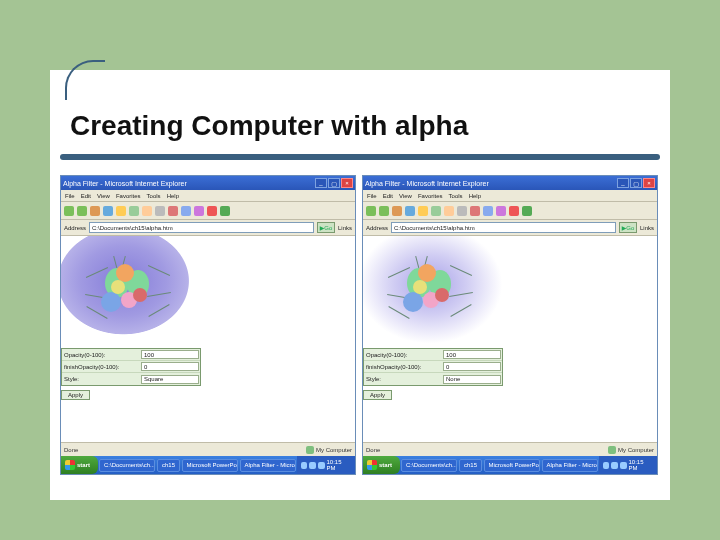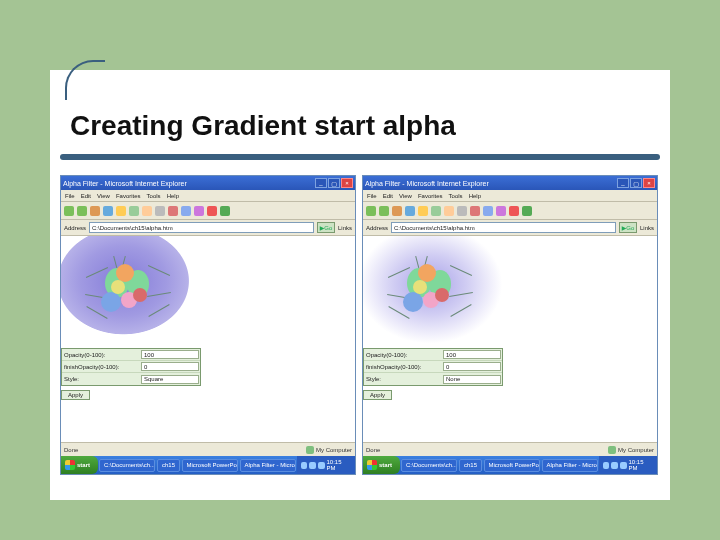--- a/index.html
+++ b/index.html
@@ -183,21 +183,21 @@
   .start-logo { width:10px; height:10px; background:conic-gradient(#e33 0 25%, #3c3 0 50%, #39e 0 75%, #ec3 0); border-radius:2px;}
   .tb-item { background:#2f66cf; border:1px solid #5a8ee0; margin:1px 1px; height:13px; padding:0 4px; display:flex; align-items:center; border-radius:2px; max-width:56px; overflow:hidden; white-space:nowrap; }
   .tray { margin-left:auto; background:#2a5cc0; height:100%; padding:0 4px; display:flex; align-items:center; gap:2px;}
   .tray-ico { width:7px; height:7px; background:#9cf; border-radius:2px;}
 </style>
 </head>
 <body>
 
 <div class="slide"></div>
 <div class="corner-tl"></div>
-<div class="title">Creating Gradient start alpha</div>
+<div class="title">Creating Computer with alpha</div>
 <div class="underline"></div>
 
 <div class="shots">
 
   <div class="ie">
     <div class="ie-titlebar">
       <span>Alpha Filter - Microsoft Internet Explorer</span>
       <span class="spacer"></span>
       <span class="winbtn min">_</span>
       <span class="winbtn max">▢</span>

